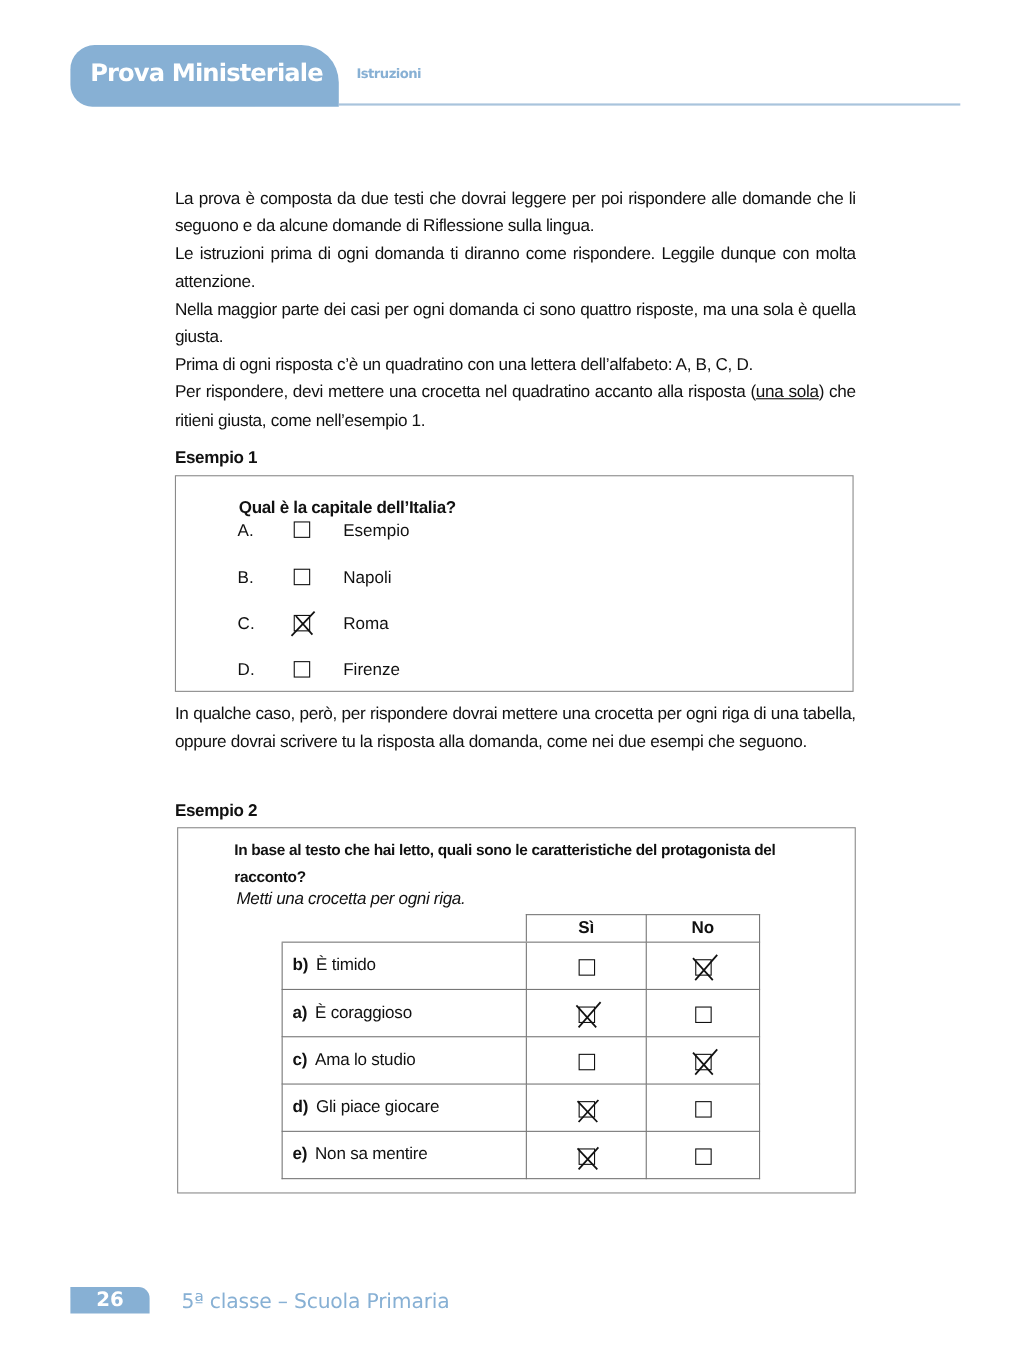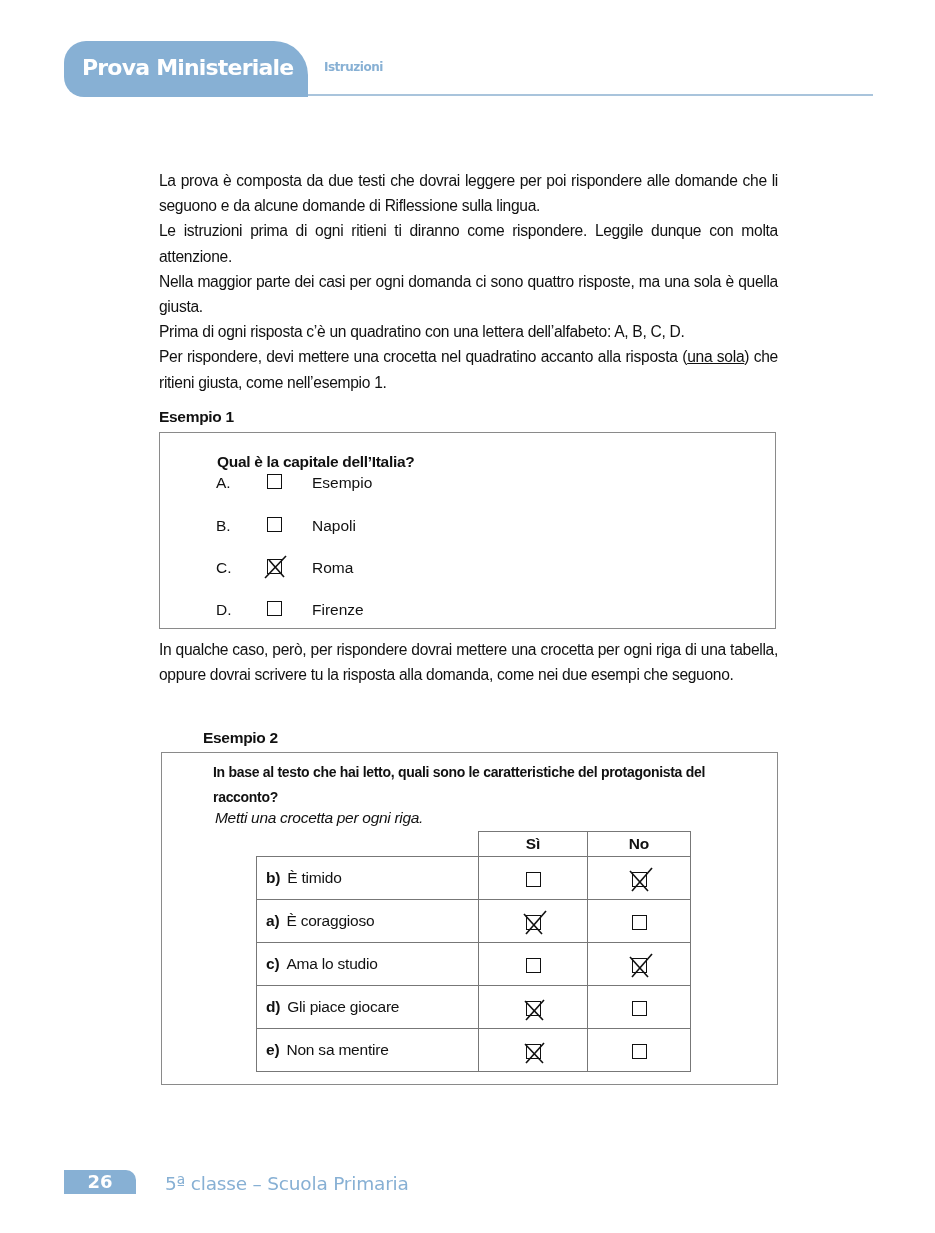--- a/index.html
+++ b/index.html
@@ -97,21 +97,21 @@
 <body>
 
 <div class="hdr-tab">
   <span class="hdr-tab-title">Prova Ministeriale</span>
 </div>
 <div class="hdr-section">Istruzioni</div>
 <div class="hdr-rule"></div>
 
 <div class="body-text">
   <p>La prova è composta da due testi che dovrai leggere per poi rispondere alle domande che li seguono e da alcune domande di Riflessione sulla lingua.</p>
-  <p>Le istruzioni prima di ogni ritieni ti diranno come rispondere. Leggile dunque con molta attenzione.</p>
+  <p>Le istruzioni prima di ogni domanda ti diranno come rispondere. Leggile dunque con molta attenzione.</p>
   <p>Nella maggior parte dei casi per ogni domanda ci sono quattro risposte, ma una sola è quella giusta.</p>
   <p>Prima di ogni risposta c’è un quadratino con una lettera dell’alfabeto: A, B, C, D.</p>
   <p><span>Per rispondere, devi mettere una crocetta nel quadratino accanto alla risposta (</span><span class="u">una sola</span><span>) che ritieni giusta, come nell’esempio 1.</span></p>
 </div>
 
 <div class="ex-label" style="top:408px;">Esempio 1</div>
 <div class="ex1-box">
   <div class="ex1-q">Qual è la capitale dell’Italia?</div>
 
   <div class="opt" style="top:41px;">
@@ -136,21 +136,21 @@
     <span class="opt-letter">D.</span>
     <span class="opt-box"><span class="cb"></span></span>
     <span class="opt-text">Firenze</span>
   </div>
 </div>
 
 <div class="body-text" style="top:637px;">
   <p>In qualche caso, però, per rispondere dovrai mettere una crocetta per ogni riga di una tabella, oppure dovrai scrivere tu la risposta alla domanda, come nei due esempi che seguono.</p>
 </div>
 
-<div class="ex-label" style="top:729px;margin-left:44px;">Esempio 2</div>
+<div class="ex-label" style="top:729px;">Esempio 2</div>
 <div class="ex2-box">
   <div class="ex2-q">In base al testo che hai letto, quali sono le caratteristiche del protagonista del racconto?</div>
   <div class="ex2-instr">Metti una crocetta per ogni riga.</div>
 
   <table class="grid">
     <tbody>
         <tr>
       <th class="blank"></th>
       <th>Sì</th>
       <th>No</th>

